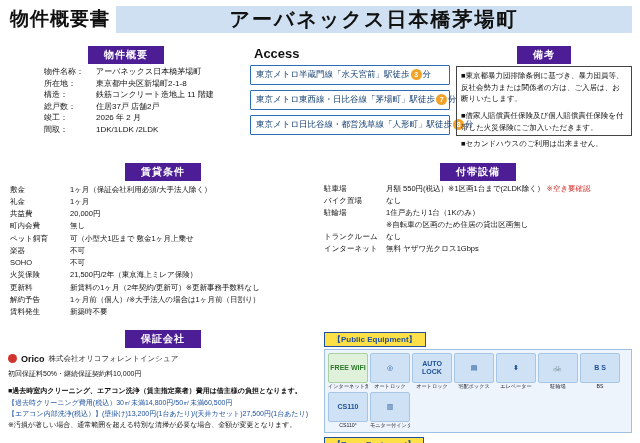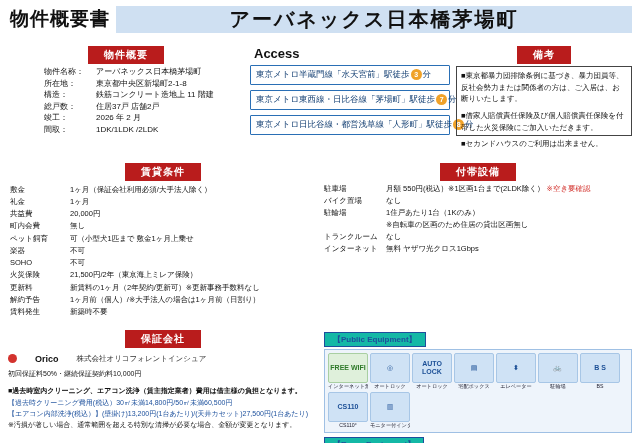--- a/index.html
+++ b/index.html
@@ -16,21 +16,21 @@
   .header-title{
     font-size:19px;font-weight:bold;letter-spacing:1px;
     display:flex;align-items:center;padding:0 6px 0 2px;white-space:nowrap;
   }
   .header-bar{
     flex:1;background:#cfe0f2;display:flex;align-items:center;justify-content:center;
     font-size:20px;font-weight:bold;letter-spacing:2px;color:#111;
   }
   
   .seclabel{
-    display:inline-block;background:#b91c1c;color:#fff;font-size:10px;font-weight:bold;
+    display:inline-block;background:#4c1d95;color:#fff;font-size:10px;font-weight:bold;
     padding:2px 16px;letter-spacing:1px;
   }
   .boxed{border:1px solid #444;padding:3px 4px;font-family:Liberation Serif, serif;}
   
   .cols{display:flex;gap:6px;margin-top:4px;}
   .col-left{width:236px;}
   .col-mid{width:168px;}
   .col-right{flex:1;}
   
   .kv{font-size:8px;line-height:1.45;margin-left:36px;}
@@ -56,30 +56,30 @@
   .cond{font-size:7.5px;line-height:1.5;width:100%;border-collapse:collapse;}
   .cond td{padding:0.5px 2px;vertical-align:top;}
   .cond td.k{width:56px;white-space:nowrap;}
   
   .facil{font-size:7.5px;line-height:1.6;}
   .facil .row{display:flex;}
   .facil .k{width:62px;flex:none;}
   .red{color:#d3332e;}
   
   .guarantee{font-size:8px;line-height:1.6;}
-  .orico{display:flex;align-items:center;gap:18px;font-size:9px;font-weight:bold;}
+  .orico{display:flex;align-items:center;gap:4px;font-size:9px;font-weight:bold;}
   .orico .dot{width:9px;height:9px;border-radius:50%;background:#d3332e;display:inline-block;}
   .orico .sub{font-size:7.5px;font-weight:normal;color:#333;}
   
   .notes{font-size:7px;line-height:1.6;margin-top:6px;}
   .notes .lead{font-weight:bold;}
   .notes .blue{color:#1b4f9c;}
   
   .eq-head{
-    display:inline-block;border:1px solid #1e4e9c;color:#1e4e9c;background:#14b8a6;
+    display:inline-block;border:1px solid #1e4e9c;color:#1e4e9c;background:#fde047;
     font-size:8px;font-weight:bold;padding:1px 8px;margin-bottom:2px;
   }
   .eq-panel{border:1px solid #9fc0e4;background:#eef4fb;padding:3px;}
   .eq-grid{display:flex;flex-wrap:wrap;gap:2px;}
   .eq-cell{width:40px;}
   .eq-ico{
     height:30px;background:#cfe2f5;border:1px solid #a7c6e6;border-radius:2px;
     display:flex;align-items:center;justify-content:center;color:#1c4f96;
     font-size:7px;font-weight:bold;text-align:center;line-height:1.05;padding:1px;
     box-sizing:border-box;overflow:hidden;

